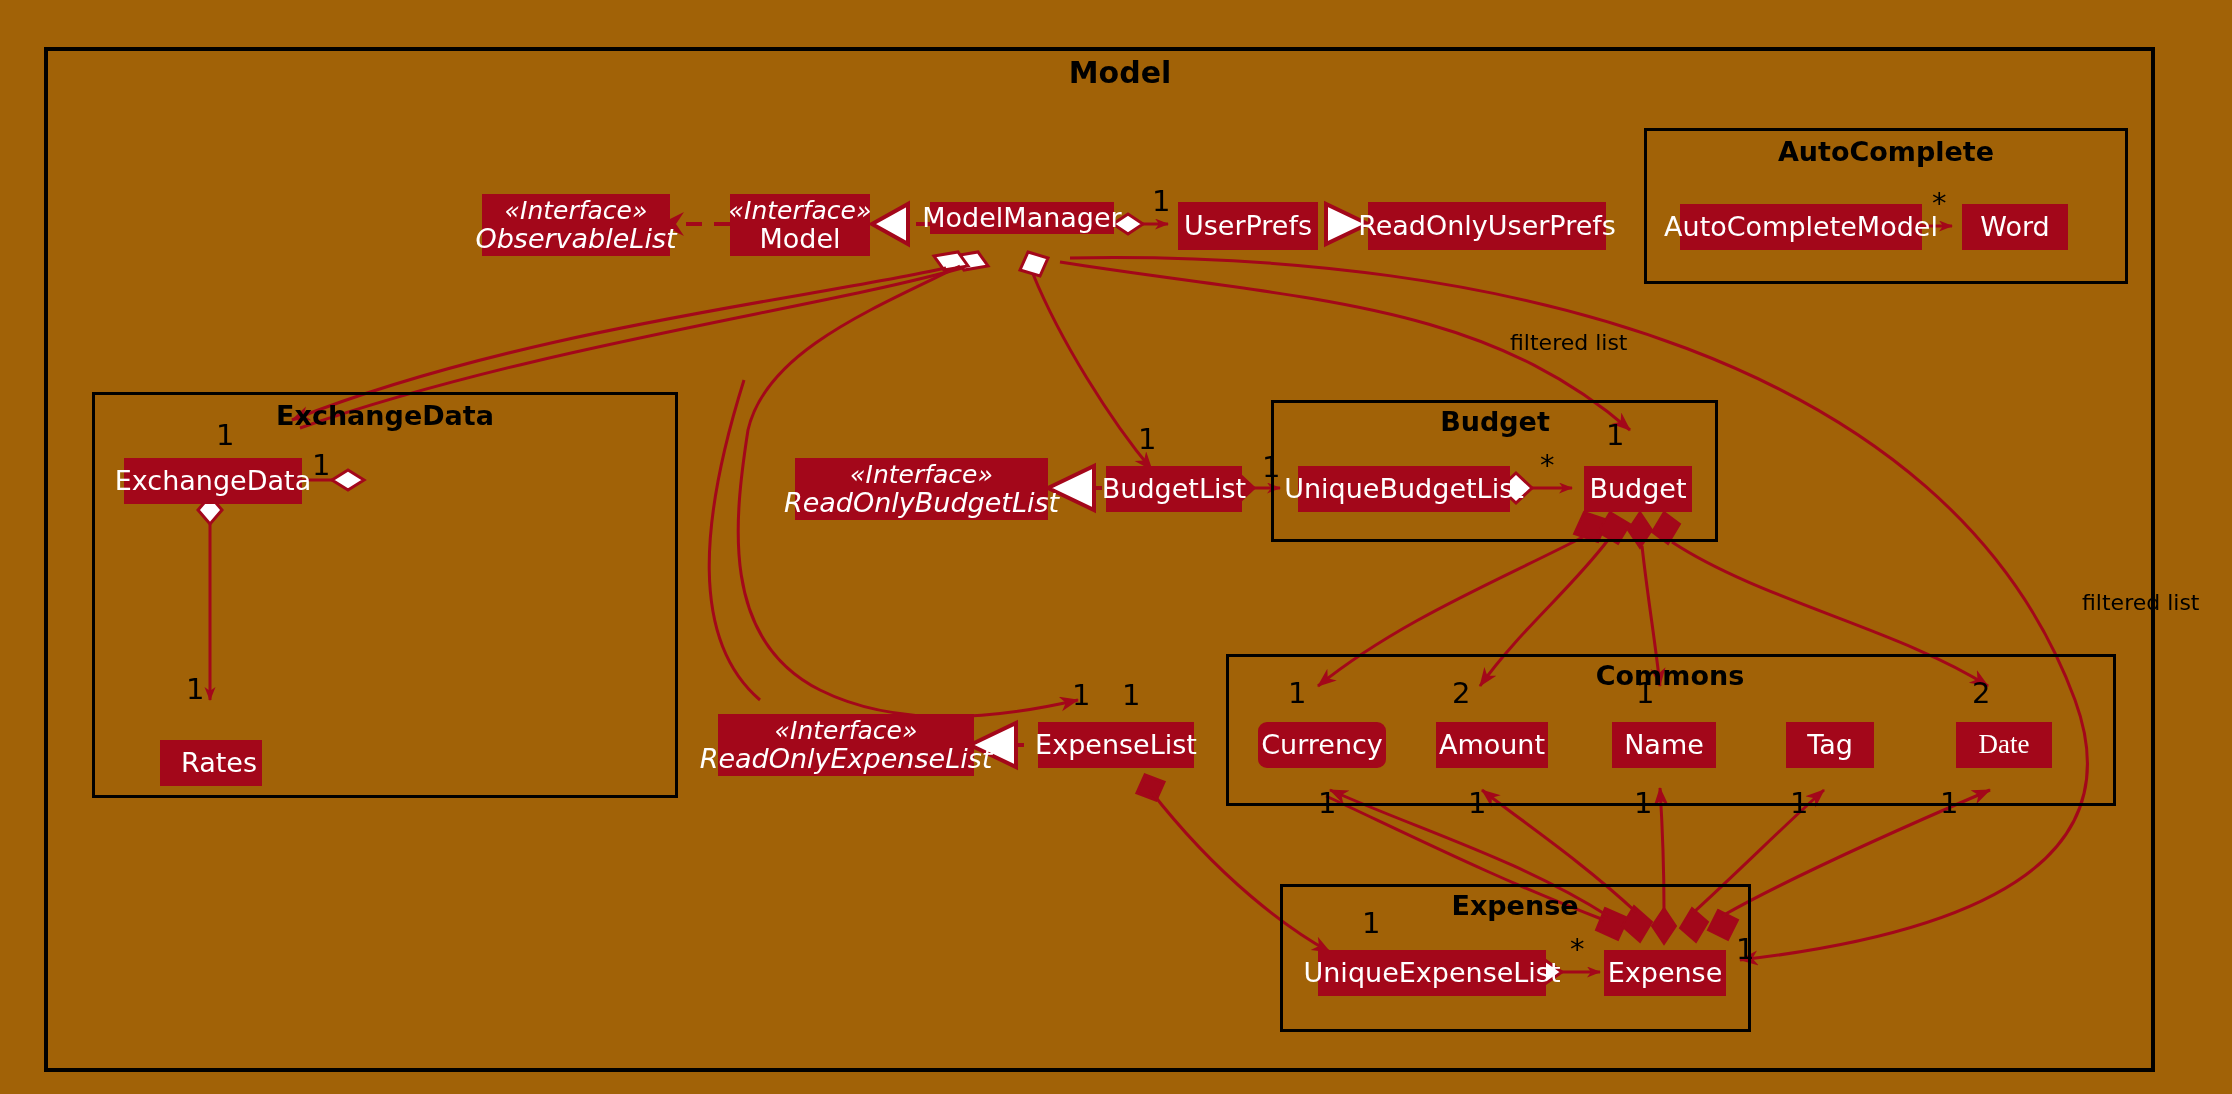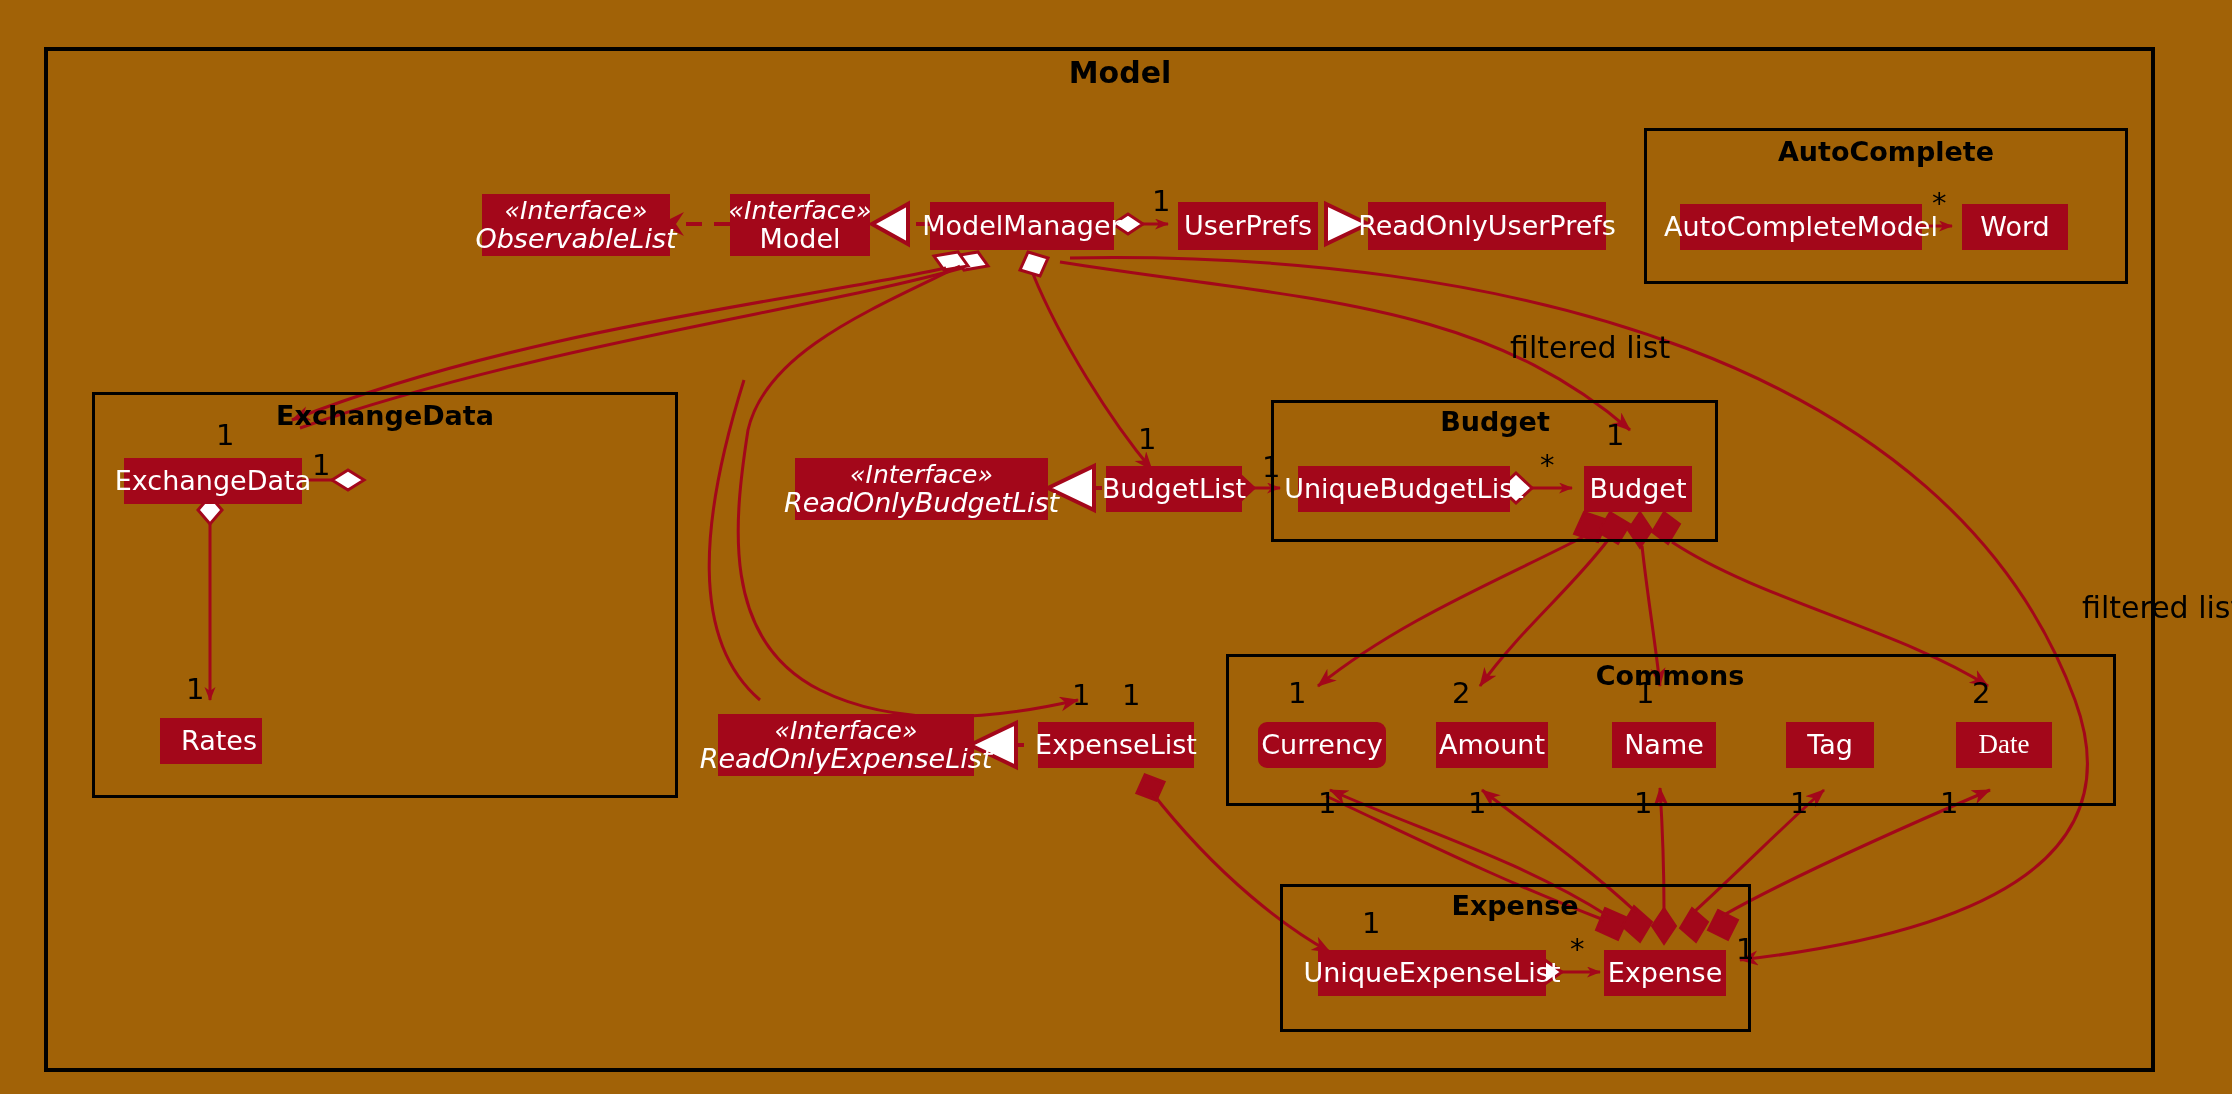--- a/index.html
+++ b/index.html
@@ -18,21 +18,21 @@
        display:flex;flex-direction:column;align-items:center;justify-content:center;
        font-family:"DejaVu Sans","Liberation Sans",sans-serif;
        line-height:1.08;text-align:center;white-space:nowrap;box-sizing:border-box;}
   .cls .stereo{font-style:italic;font-size:25px;}
   .cls .nm{font-size:27px;}
   .cls.iface .nm{font-style:italic;}
 
   
   .mult{position:absolute;color:#000;font-size:29px;font-family:"DejaVu Sans","Liberation Sans",sans-serif;
         white-space:nowrap;}
-  .elabel{position:absolute;color:#000;font-size:30px;font-family:"DejaVu Sans","Liberation Sans",sans-serif;
+  .elabel{position:absolute;color:#000;font-size:22px;font-family:"DejaVu Sans","Liberation Sans",sans-serif;
           white-space:nowrap;}
 </style>
 </head>
 <body>
 
 <div id="stage">
 
   <svg id="wires" viewBox="0 0 2232 1094">
     <defs>
       <marker id="ar" markerWidth="16" markerHeight="16" refX="13" refY="5.5" orient="auto" markerUnits="userSpaceOnUse">
@@ -156,21 +156,21 @@
   <div class="cls iface" style="left:482px;top:194px;width:188px;height:62px;">
     <span class="stereo">«Interface»</span>
     <span class="nm">ObservableList</span>
   </div>
 
   <div class="cls" style="left:730px;top:194px;width:140px;height:62px;">
     <span class="stereo">«Interface»</span>
     <span class="nm">Model</span>
   </div>
 
-  <div class="cls" style="left:930px;top:202px;width:184px;height:48px;">
+  <div class="cls" style="left:930px;top:202px;width:184px;height:32px;">
     <span class="nm">ModelManager</span>
   </div>
 
   <div class="cls" style="left:1178px;top:202px;width:140px;height:48px;">
     <span class="nm">UserPrefs</span>
   </div>
 
   <div class="cls" style="left:1368px;top:202px;width:238px;height:48px;">
     <span class="nm">ReadOnlyUserPrefs</span>
   </div>
@@ -181,21 +181,21 @@
 
   <div class="cls" style="left:1962px;top:204px;width:106px;height:46px;">
     <span class="nm">Word</span>
   </div>
 
   <div class="cls" style="left:124px;top:458px;width:178px;height:46px;">
     <span class="nm">ExchangeData</span>
   </div>
 
 
-  <div class="cls" style="left:160px;top:718px;width:102px;height:46px;padding-left:16px;">
+  <div class="cls" style="left:160px;top:740px;width:102px;height:46px;padding-left:16px;">
     <span class="nm">Rates</span>
   </div>
 
   <div class="cls iface" style="left:795px;top:458px;width:253px;height:62px;">
     <span class="stereo">«Interface»</span>
     <span class="nm">ReadOnlyBudgetList</span>
   </div>
 
   <div class="cls" style="left:1106px;top:466px;width:136px;height:46px;text-align:right;">
     <span class="nm">BudgetList</span>

